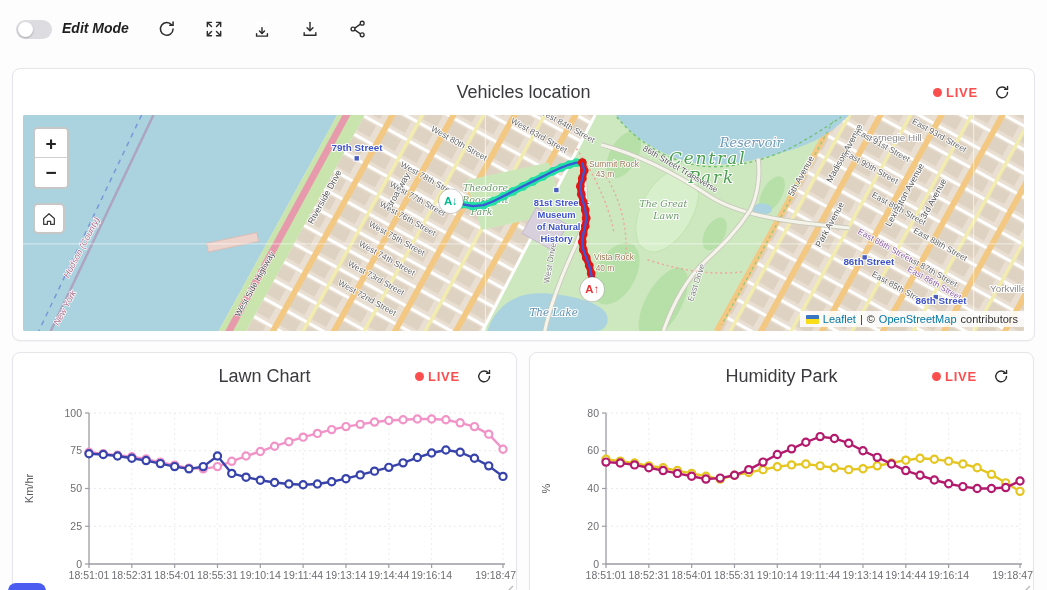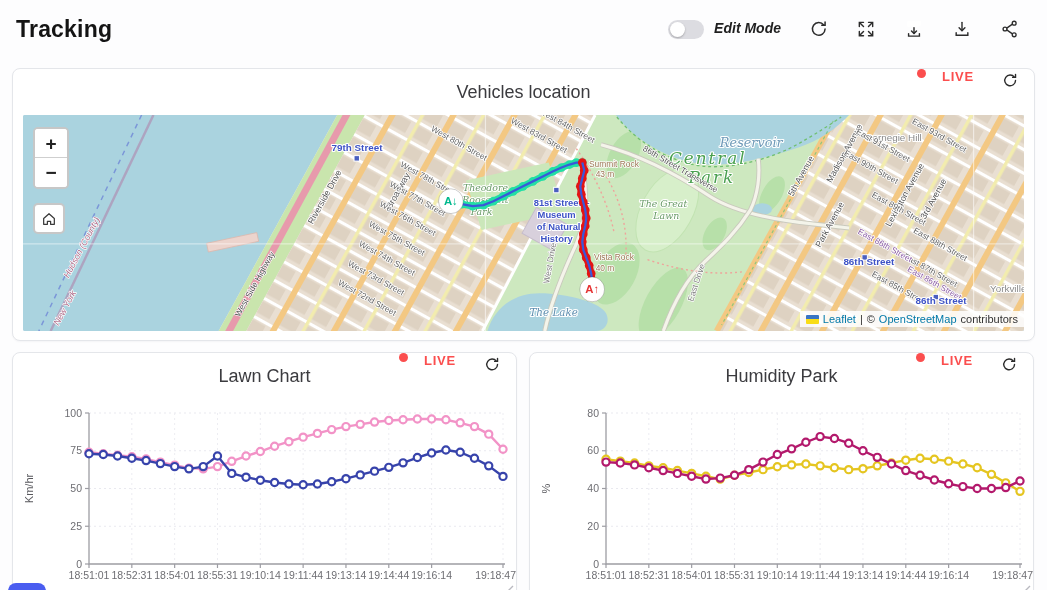--- a/index.html
+++ b/index.html
@@ -11,21 +11,21 @@
   .edit-grp{display:flex;align-items:flex-start;gap:10px;font-style:italic;}
   .toggle{width:36px;height:19px;border-radius:10px;background:#dcdce1;position:relative;cursor:pointer;}
   .toggle .knob{position:absolute;left:2px;top:2px;width:15px;height:15px;border-radius:50%;background:#fff;box-shadow:0 1px 2px rgba(0,0,0,.25);}
   .edit-lbl{font-size:14px;font-weight:600;color:#1f1f1f;}
   .icon-btn{background:none;border:none;padding:0;width:22px;height:22px;color:#2c2c2c;cursor:pointer;display:inline-flex;align-items:center;justify-content:center;}
   .icon-btn svg{width:20px;height:20px;}
   
   .card{position:absolute;background:#fff;border:1px solid #e4e6ea;border-radius:8px;box-shadow:0 1px 2px rgba(20,20,40,.04);box-sizing:border-box;}
   .card-head{position:relative;height:46px;display:flex;align-items:center;justify-content:center;}
   .card-title{font-size:18px;color:#3b3b3f;}
-  .live-grp{position:absolute;right:14px;top:0;height:100%;display:flex;gap:16px;}
+  .live-grp{position:absolute;right:22px;top:0;height:100%;display:flex;align-items:center;gap:4px;}
   .live-dot{width:9px;height:9px;border-radius:50%;background:#fb4e4e;}
   .live-txt{font-size:13px;font-weight:700;color:#fb4e4e;letter-spacing:.8px;}
   .mini-refresh{margin-left:8px;}
   
   .map-card{left:12px;top:68px;width:1023px;height:273px;}
   .map-wrap{position:absolute;left:10px;right:10px;top:46px;bottom:9px;overflow:hidden;background:#aad3df;border-radius:2px;}
   #map-svg{width:100%;height:100%;display:block;}
   .lz{position:absolute;left:10px;top:12px;width:32px;background:#fff;border:2px solid rgba(0,0,0,.22);border-radius:5px;overflow:hidden;z-index:5;}
   .lz-btn{width:100%;height:29px;background:#fff;border:none;font-size:19px;font-weight:700;color:#222;cursor:pointer;line-height:1;}
   .lz-btn:first-child{border-bottom:1px solid #cfcfcf;}
@@ -59,21 +59,20 @@
   .ylab{font-size:11px;fill:#57575c;}
   .rsz{position:absolute;right:2px;bottom:2px;width:11px;height:11px;cursor:nwse-resize;}
   .fab{position:absolute;left:8px;top:583px;width:38px;height:16px;border-radius:8px;background:#4a5df0;}
 </style>
 </head>
 <body>
 
 <div class="page">
 
   <div class="hdr">
-    <h1>Tracking</h1>
     <div class="hdr-right">
       <div class="edit-grp">
         <div class="toggle">
             <div class="knob"></div>
           </div>
         <span class="edit-lbl">Edit Mode</span>
       </div>
       <button class="icon-btn">
         <svg viewBox="0 0 24 24" fill="none" stroke="currentColor" stroke-width="1.8" stroke-linecap="round">
           <path d="M18.9 7.2a7.6 7.6 0 1 0 1.6 4.8"></path>

